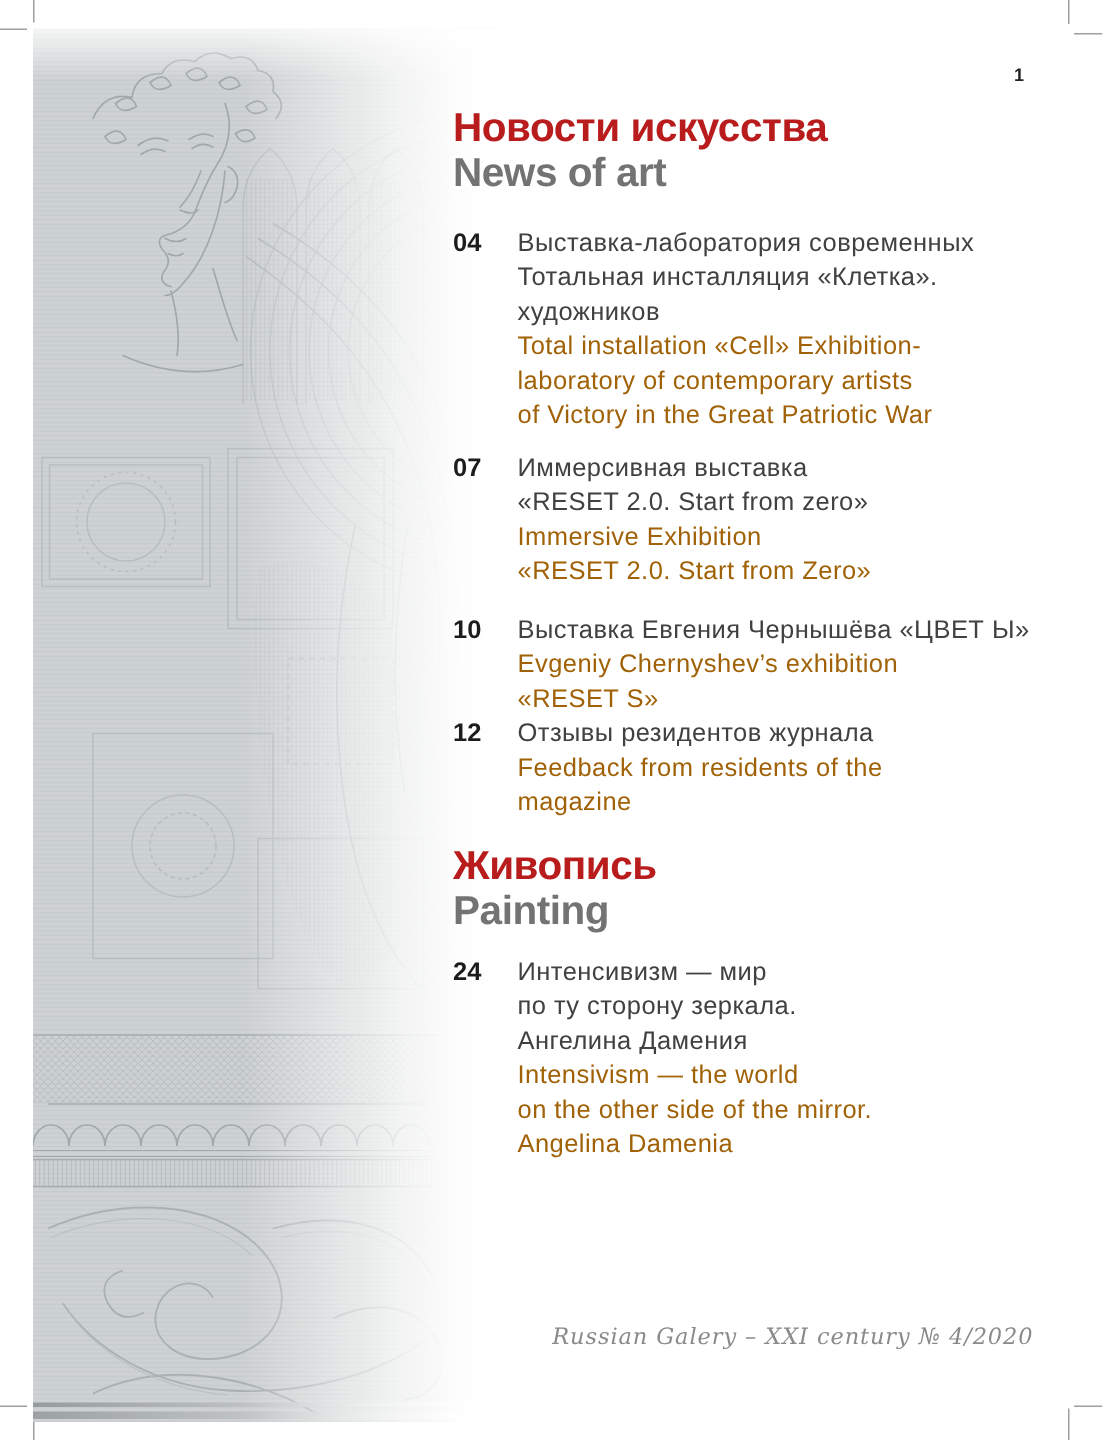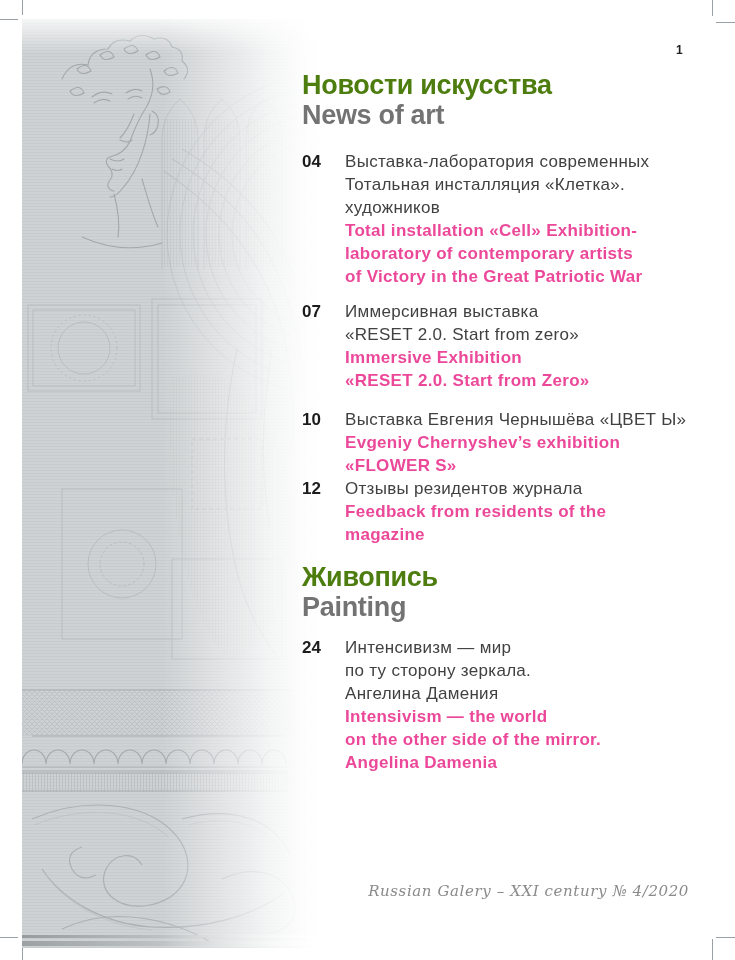--- a/index.html
+++ b/index.html
@@ -13,29 +13,29 @@
   
   .art{position:absolute;left:22px;top:19px;width:310px;height:929px;overflow:hidden;}
   .art svg{display:block;width:310px;height:929px;}
 
   
   .pagenum{position:absolute;left:676px;top:43px;font-size:12px;font-weight:bold;color:#222;}
 
   
   .toc{position:absolute;left:302px;top:70px;width:400px;}
   .sect{line-height:30px;}
-  .h-ru{font-size:27px;font-weight:bold;color:#4d7c0f;letter-spacing:-0.3px;white-space:nowrap;}
+  .h-ru{font-size:27px;font-weight:bold;color:#b91c1c;letter-spacing:-0.3px;white-space:nowrap;}
   .h-en{font-size:27px;font-weight:bold;color:#737373;letter-spacing:-0.3px;white-space:nowrap;}
   .t1{margin-bottom:20px;}
   .t2{margin-bottom:14px;}
   .entry{display:grid;grid-template-columns:43px 1fr;}
   .num{font-size:17px;font-weight:bold;color:#1c1c1c;line-height:23px;}
   .lines{font-size:17px;line-height:23px;letter-spacing:0.3px;}
   .ru{color:#414141;white-space:nowrap;}
-  .en{color:#ec4899;white-space:nowrap;font-weight:bold;}
+  .en{color:#a16207;white-space:nowrap;}
   .e04{margin-bottom:12px;}
   .e07{margin-bottom:16px;}
   .e10{}
   .e12{margin-bottom:16px;}
   .e16{margin-bottom:15px;}
 
   
   .footer{position:absolute;right:46px;top:882px;font-family:"DejaVu Serif","Liberation Serif",serif;
           font-style:italic;font-size:15px;color:#8a8a8a;letter-spacing:0.6px;white-space:nowrap;}
 </style>
@@ -206,21 +206,21 @@
         <div class="en">Immersive Exhibition</div>
         <div class="en">«RESET 2.0. Start from Zero»</div>
       </div>
     </div>
 
     <div class="entry e10">
       <div class="num">10</div>
       <div class="lines">
         <div class="ru">Выставка Евгения Чернышёва «ЦВЕТ Ы»</div>
         <div class="en">Evgeniy Chernyshev’s exhibition</div>
-        <div class="en">«FLOWER S»</div>
+        <div class="en">«RESET S»</div>
       </div>
     </div>
 
     <div class="entry e12">
       <div class="num">12</div>
       <div class="lines">
         <div class="ru">Отзывы резидентов журнала</div>
         <div class="en">Feedback from residents of the</div>
         <div class="en">magazine</div>
       </div>

